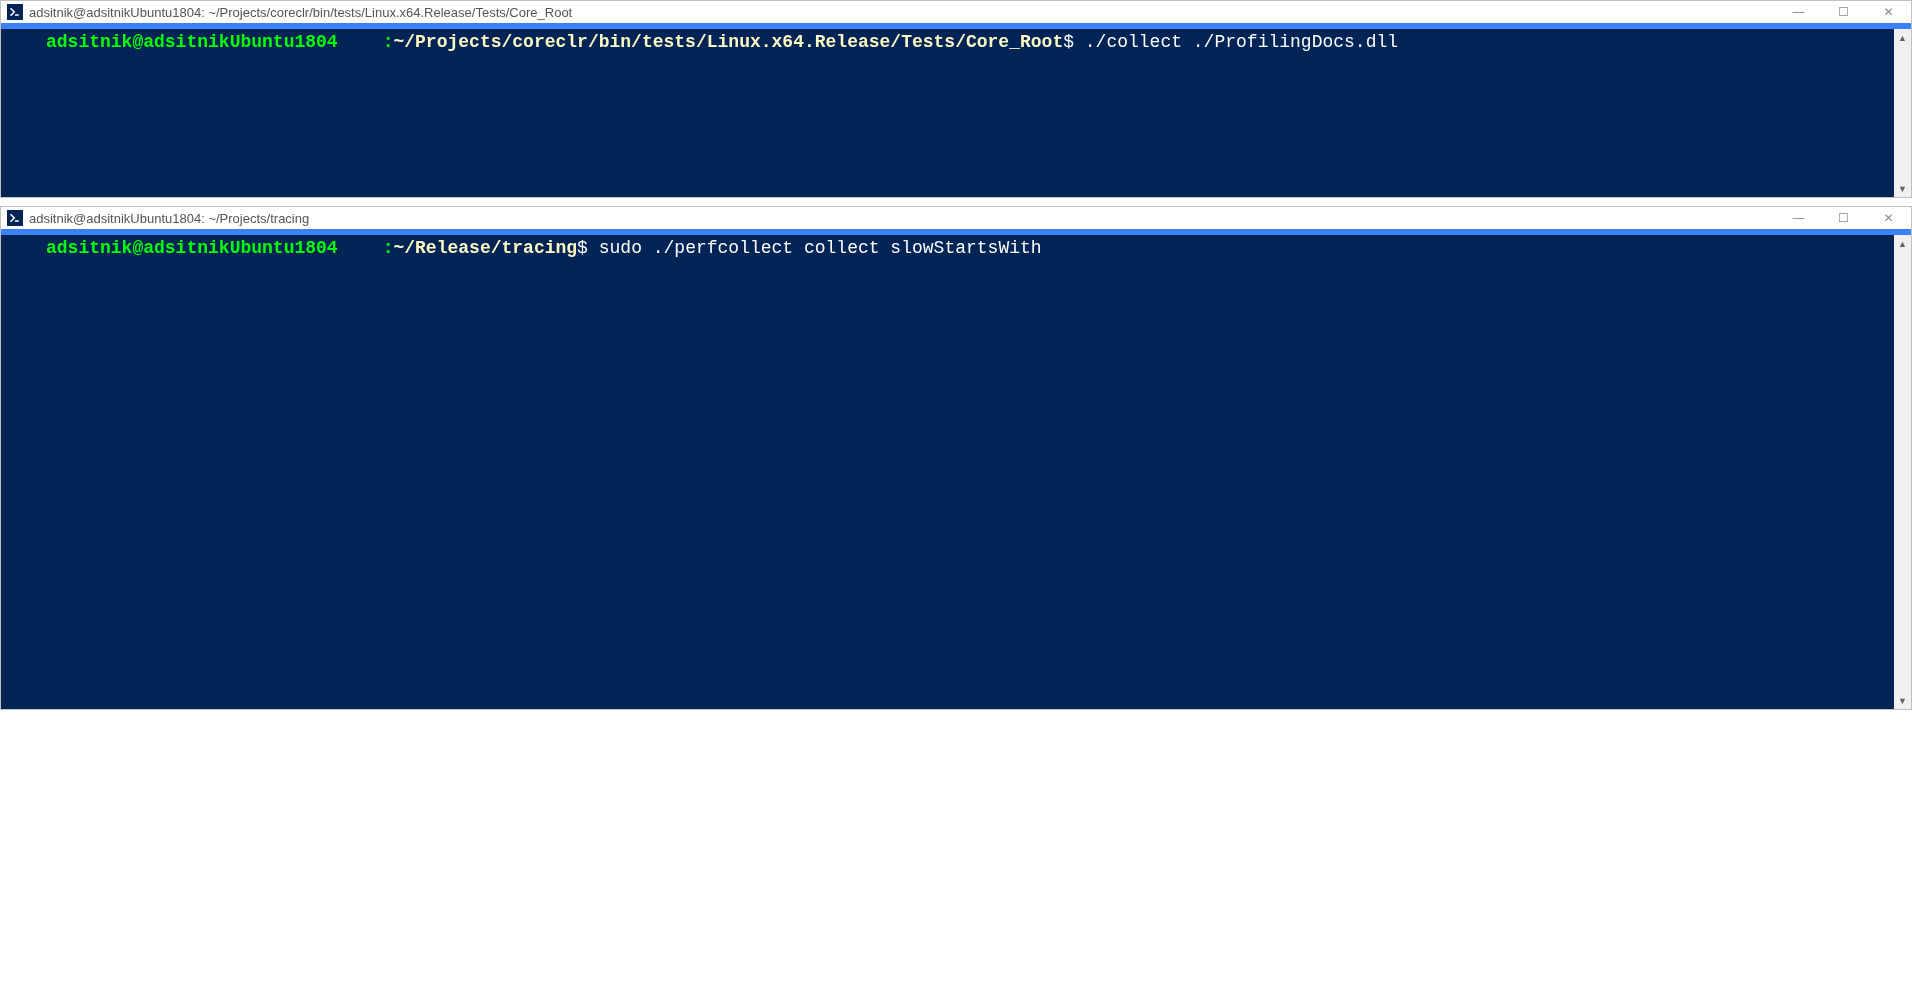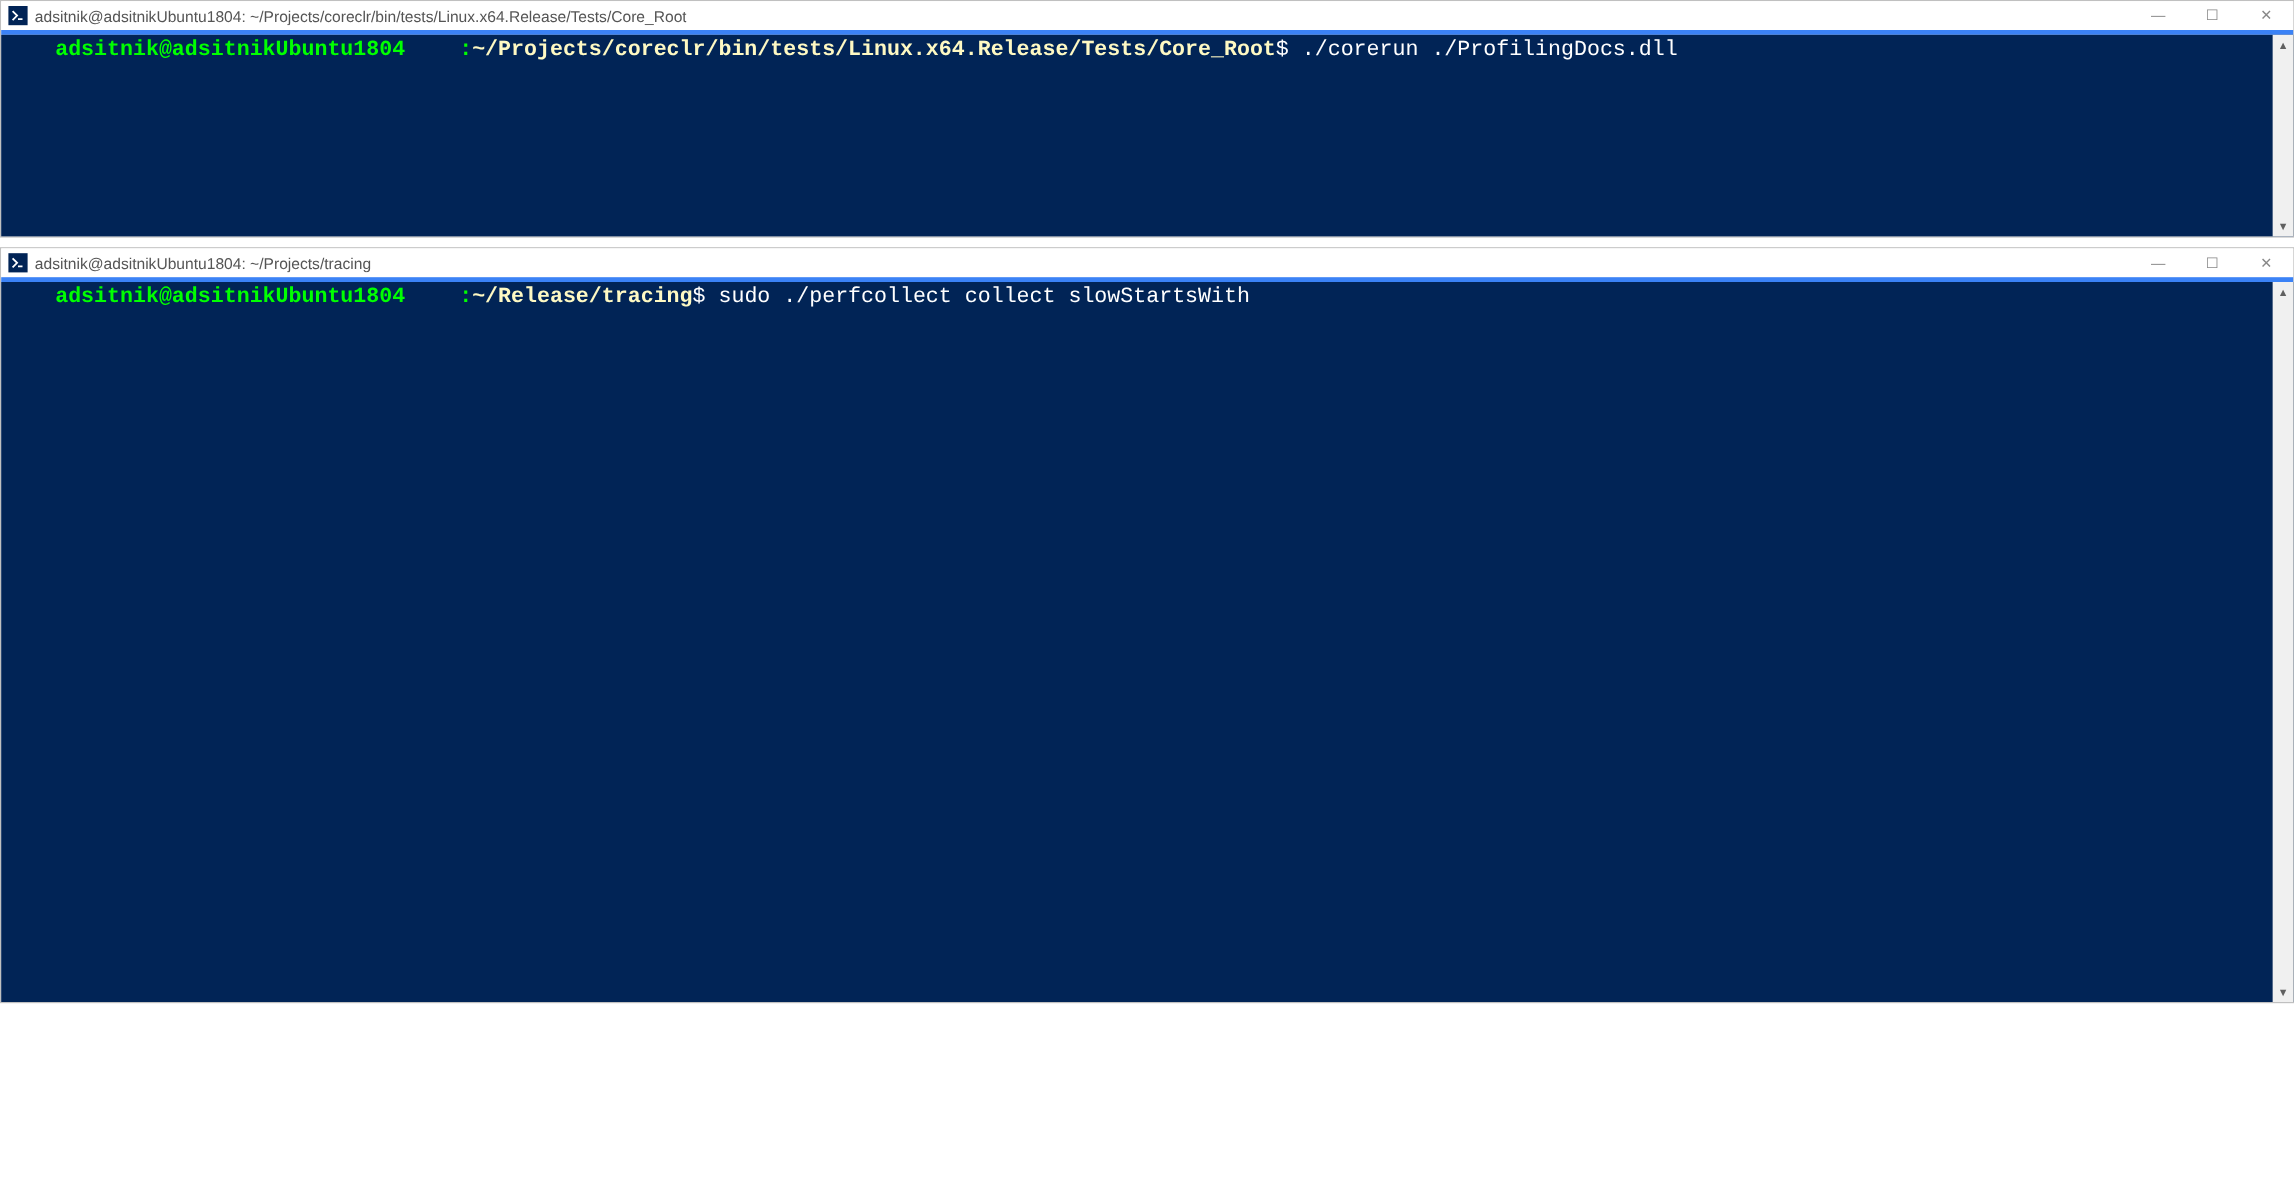--- a/index.html
+++ b/index.html
@@ -17,30 +17,30 @@
     .window {
       border: 1px solid #c0c0c0;
       display: flex;
       flex-direction: column;
       position: relative;
     }
     .window1 {
       height: 198px;
     }
     .window2 {
-      height: 630px;
+      height: 504px;
       margin-top: 8px;
     }
     .titlebar {
       height: 28px;
       background: #ffffff;
       display: flex;
       align-items: center;
       padding-left: 6px;
-      border-bottom: 4px solid #3b82f6;
+      border-bottom: 6px solid #3b82f6;
       position: relative;
     }
     .titlebar-icon {
       width: 16px;
       height: 16px;
       background: #012456;
       display: flex;
       align-items: center;
       justify-content: center;
       margin-right: 6px;
@@ -140,21 +140,21 @@
         </svg>
     </div>
     <div class="titlebar-text">adsitnik@adsitnikUbuntu1804: ~/Projects/coreclr/bin/tests/Linux.x64.Release/Tests/Core_Root</div>
     <div class="window-controls">
       <div class="win-btn">—</div>
       <div class="win-btn">☐</div>
       <div class="win-btn">✕</div>
     </div>
   </div>
   <div class="terminal-body">
-    <div class="terminal-content"><span class="prompt-user">adsitnik@adsitnikUbuntu1804</span><span class="prompt-user">:</span><span class="prompt-path">~/Projects/coreclr/bin/tests/Linux.x64.Release/Tests/Core_Root</span><span class="prompt-dollar">$</span><span class="prompt-command"> ./corerun ./ProfilingDocs.dll</span></div>
+    <div class="terminal-content"><span class="prompt-user">adsitnik@adsitnikUbuntu1804</span><span class="prompt-user">:</span><span class="prompt-path">~/Projects/coreclr/bin/tests/Linux.x64.Release/Tests/Core_Root</span><span class="prompt-dollar">$</span><span class="prompt-command"> ./collect ./ProfilingDocs.dll</span></div>
     <div class="scrollbar">
       <div class="scroll-arrow">▲</div>
       <div class="scroll-track"></div>
       <div class="scroll-arrow">▼</div>
     </div>
   </div>
 </div>
 
 <div class="window window2">
   <div class="titlebar">

